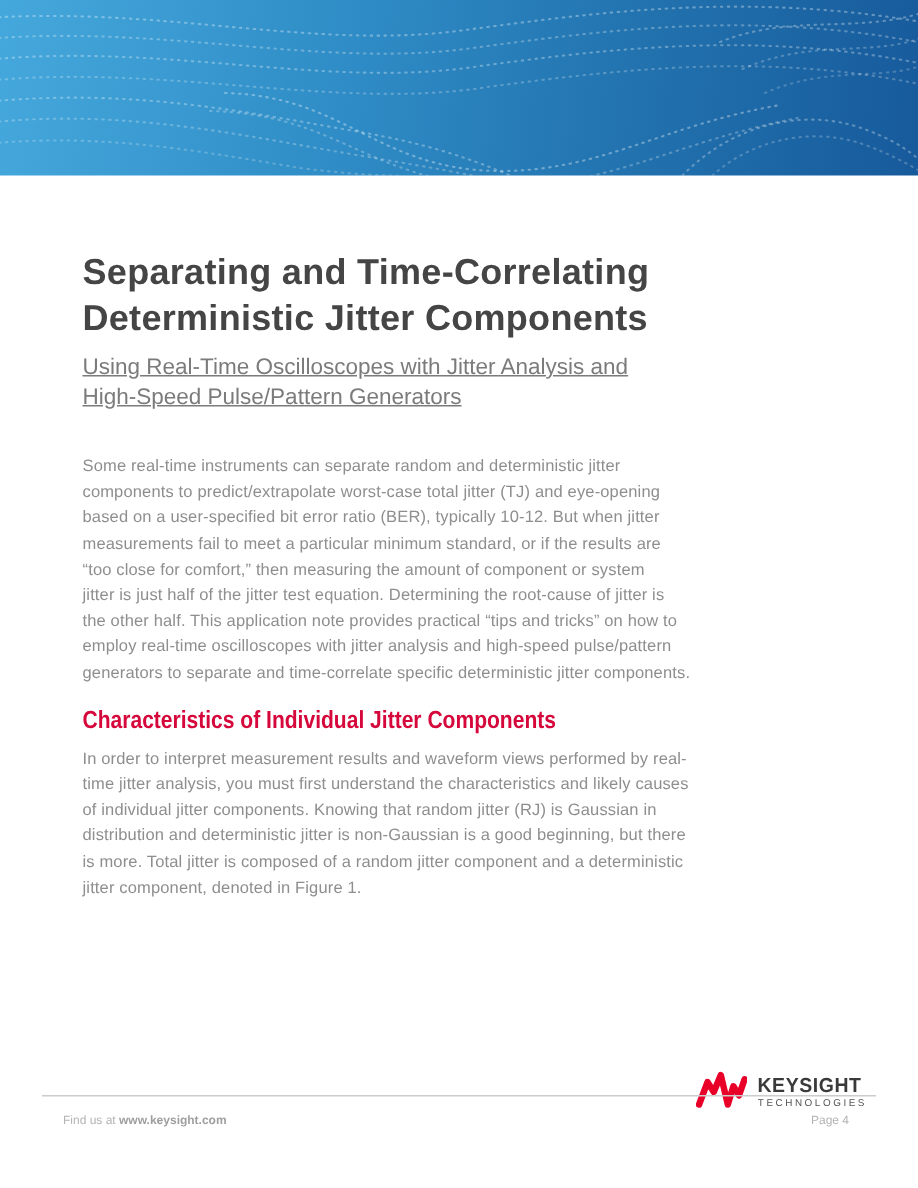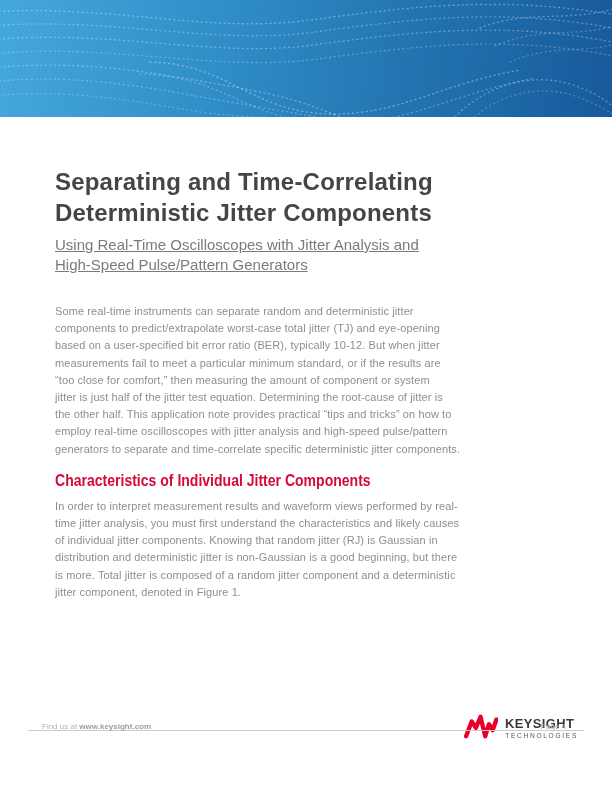--- a/index.html
+++ b/index.html
@@ -60,21 +60,21 @@
     font-size:13.5px;font-weight:700;color:#3a3a3a;letter-spacing:.4px;
     transform:scaleX(.96);transform-origin:left center;
   }
   .logo-text .logo-sub{
     font-size:6.6px;font-weight:400;color:#555555;letter-spacing:1.7px;margin-top:1px;
   }
 
   
   .footer-rule{position:absolute;left:28px;top:730px;width:556px;height:1px;background:#cccccc;}
   .footer-row{
-    position:absolute;left:42px;top:722px;width:524px;
+    position:absolute;left:42px;top:742px;width:524px;
     display:flex;justify-content:space-between;align-items:baseline;
     font-size:8px;color:#b3b3b3;
   }
   .footer-row .url{font-weight:700;color:#9e9e9e;text-decoration:none;}
 </style>
 </head>
 <body>
 
 <div class="page">
 

